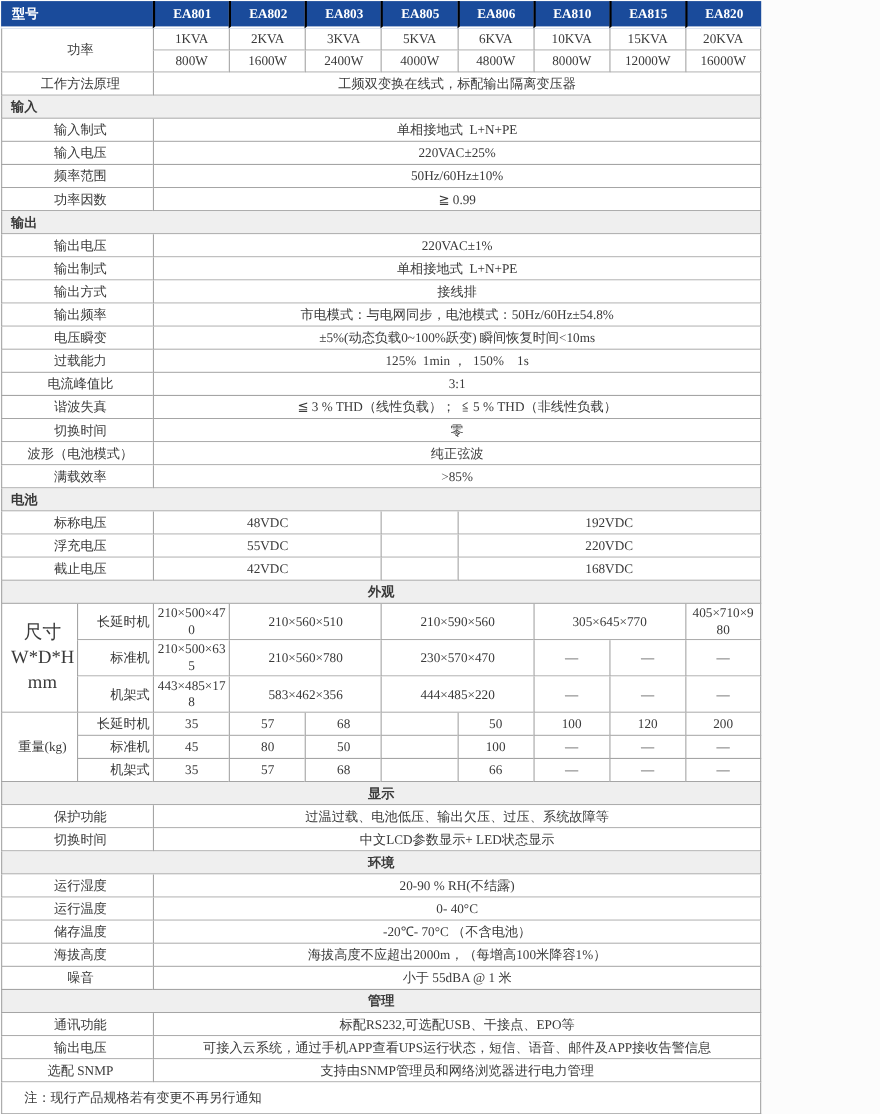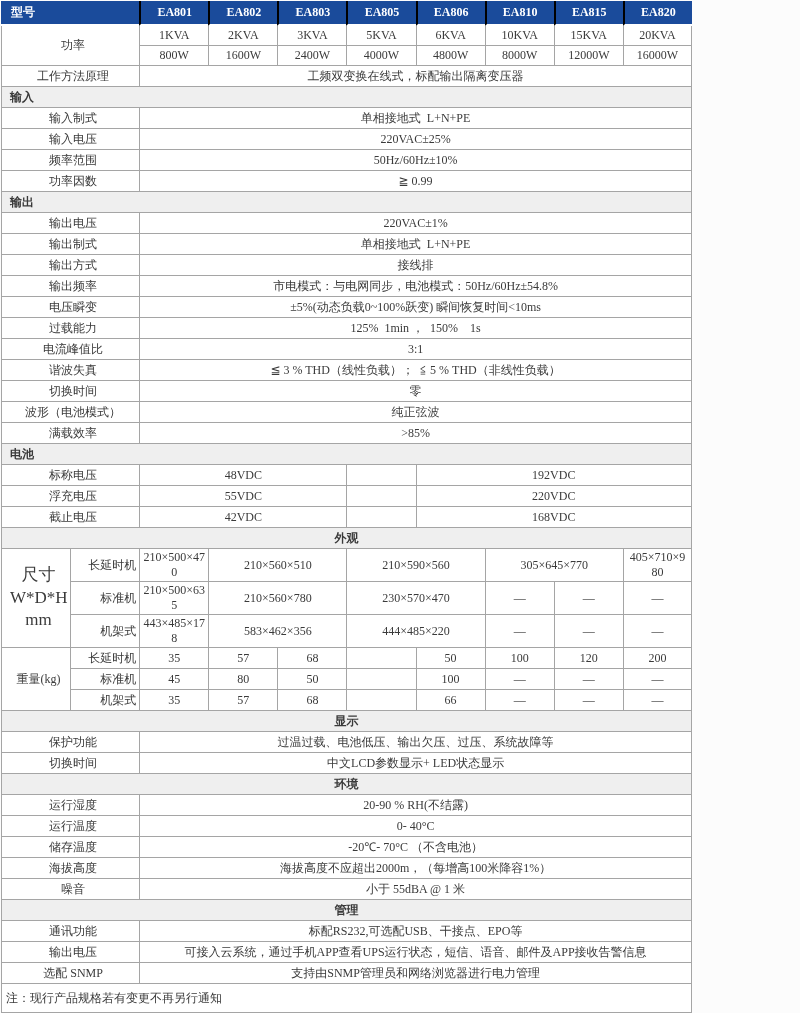--- a/index.html
+++ b/index.html
@@ -68,21 +68,21 @@
   
   tr.sec td, tr.secc td{
     background:var(--section-bg);
     font-weight:bold;
   }
   tr.sec td{text-align:left;padding-left:8px;margin-top:12px;}
   tr.secc td{text-align:center;}
   
   td.v{white-space:pre-wrap;}
   tr.dim td.v{word-break:break-all;}
-  tr.note td{ text-align:left;padding-left:4px;background:var(--cell-bg);}
+  tr.note td{ text-align:left;padding-left:20px;background:var(--cell-bg);}
 </style>
 </head>
 <body>
 
 <div class="page">
   <table id="spec-table">
     <colgroup>
       <col>
         <col>
         <col>

